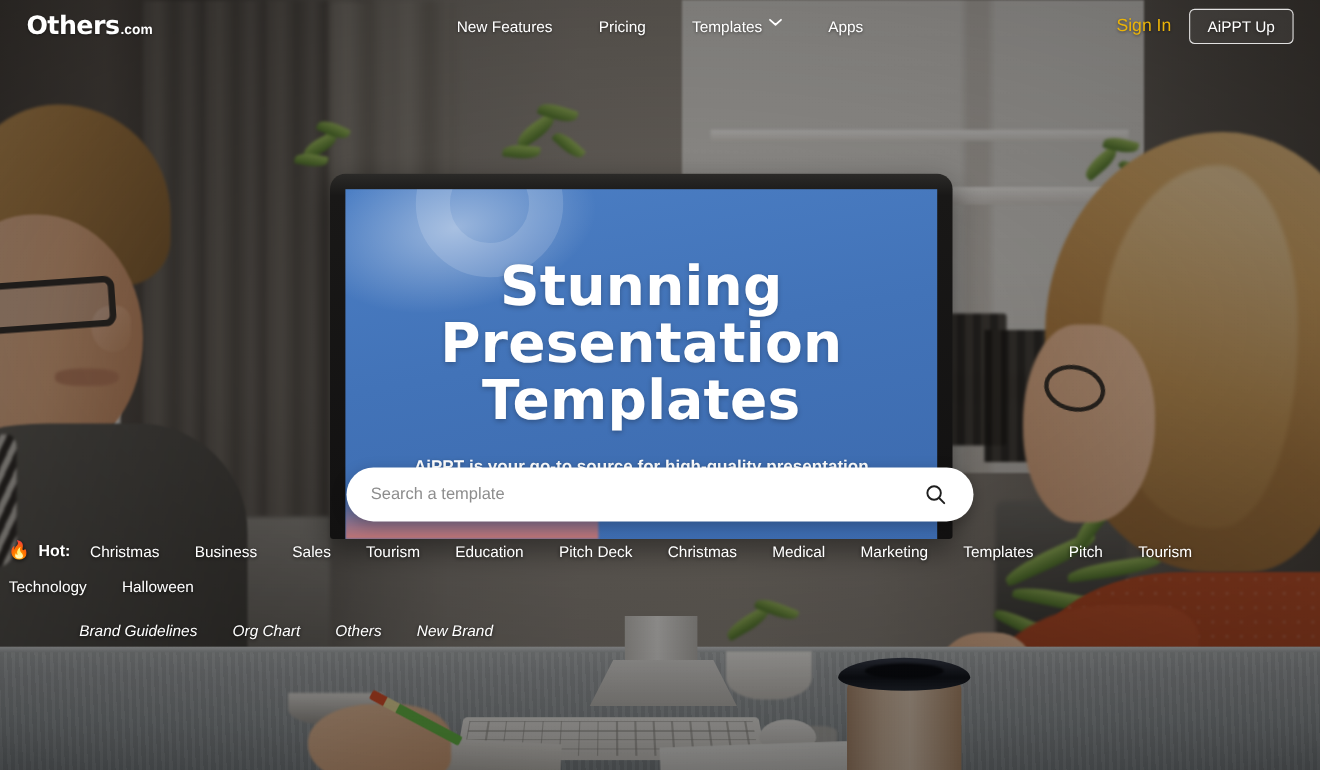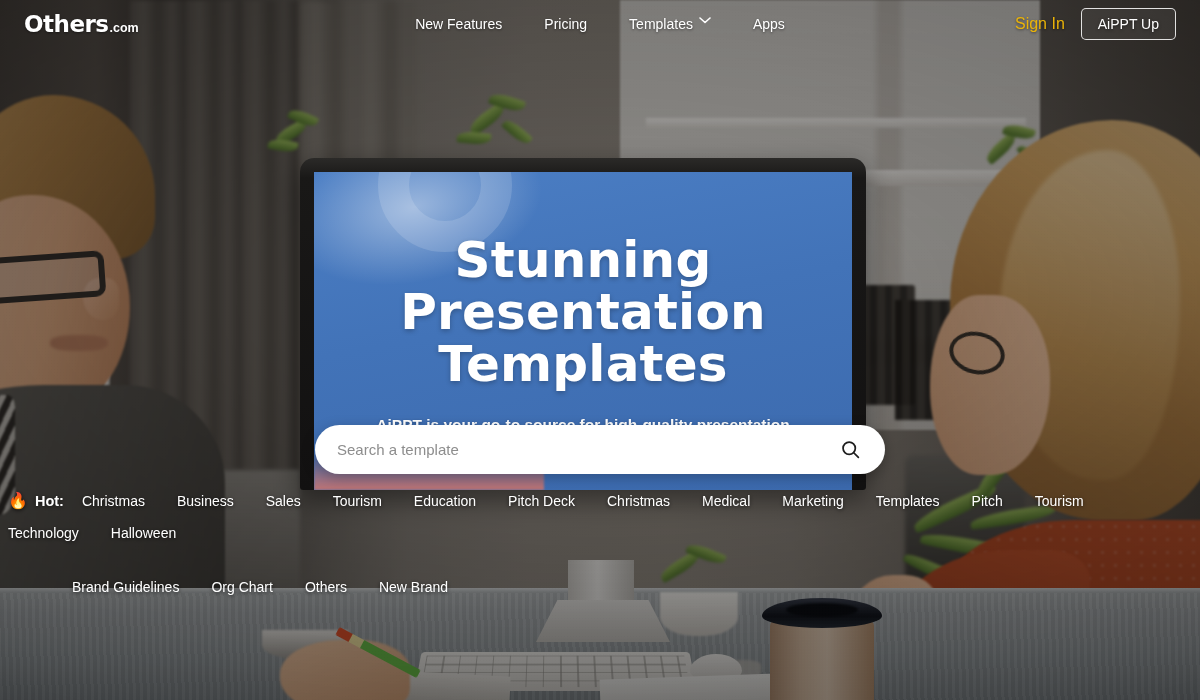--- a/index.html
+++ b/index.html
@@ -396,21 +396,21 @@
     text-shadow:0 1px 4px rgba(0,0,0,.7);
   }
   .fire { font-size:16px; line-height:1; }
   .tag {
     color:#fff; font-size:14px; cursor:pointer; height:26px;
     display:flex; align-items:center; margin-right:32px;
     text-shadow:0 1px 4px rgba(0,0,0,.75);
     white-space:nowrap;
   }
   .tag.last { margin-right:0; }
-  .tags-row2 { width:100%; display:flex; flex-wrap:wrap; padding-left:64px; margin-top:22px; }
+  .tags-row2 { width:100%; display:flex; flex-wrap:wrap; padding-left:64px; margin-top:8px;font-style:italic; }
 </style>
 </head>
 <body>
 
 <div class="stage">
 
   <div class="photo">
     <div class="wall"></div>
     <div class="window-wall"></div>
     <div class="win-sill2"></div>

